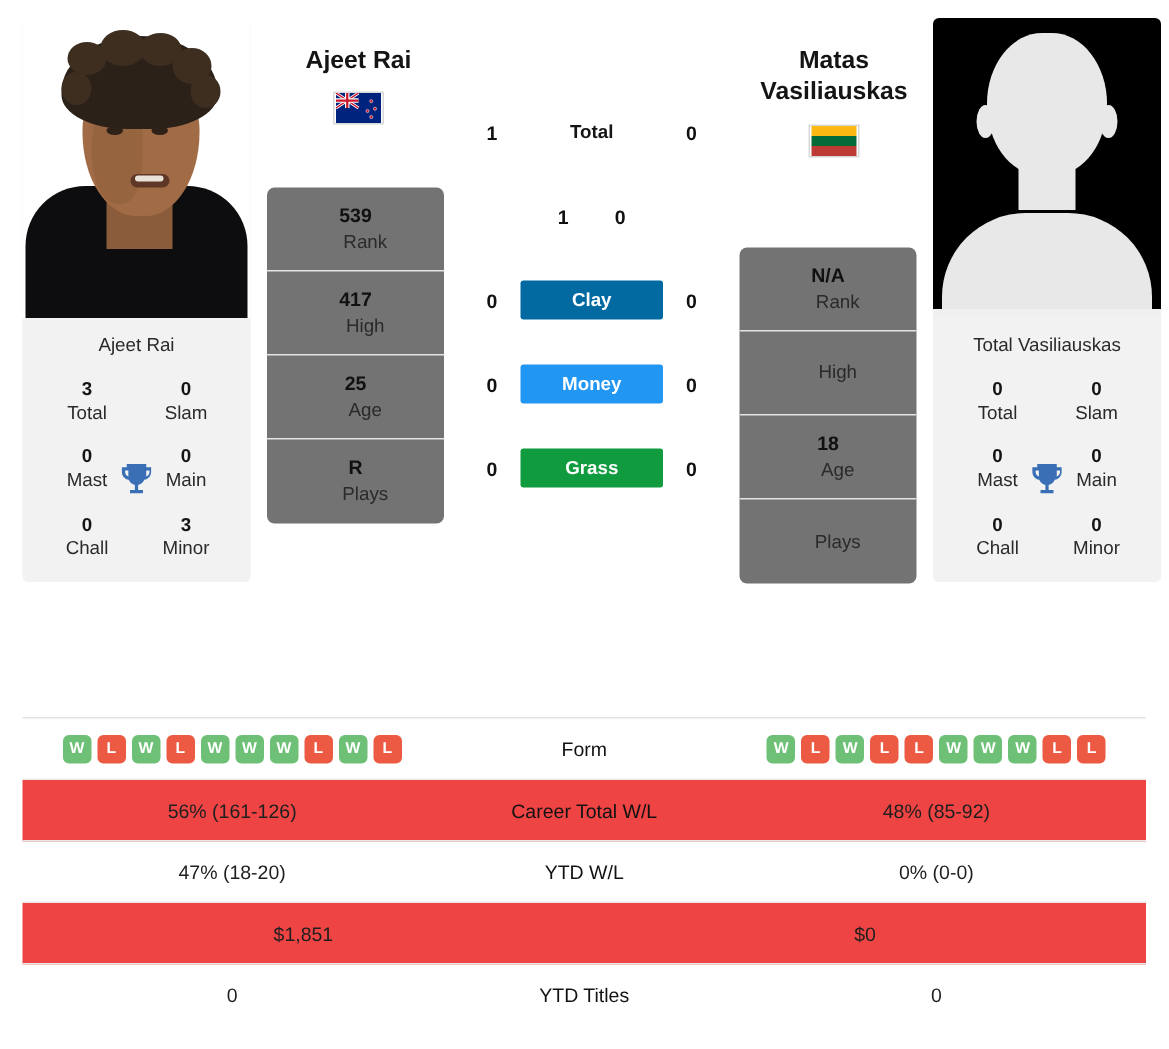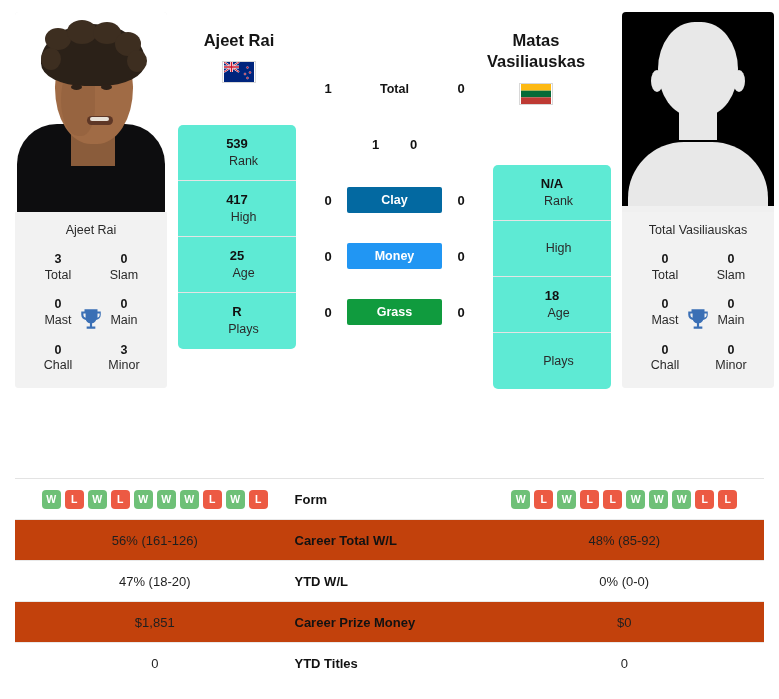--- a/index.html
+++ b/index.html
@@ -129,21 +129,21 @@
   .trophy {
     position: absolute;
     left: 50%; top: 50%;
     transform: translate(-50%, -46%);
     width: 26px; height: 26px;
   }
 
   
   .rank-col { width: 118px; flex: 0 0 118px; margin: 0 11px; }
   .rank-card {
-    background: #5eead4;
+    background: #737373;
     border-radius: 5px;
     overflow: hidden;
   }
   .rank-cell {
     height: 56px;
     display: flex;
     flex-direction: column;
     align-items: center;
     justify-content: center;
     border-bottom: 1px solid #e4e4e4;
@@ -191,21 +191,21 @@
     text-align: center;
   }
 
   .name-block {
     position: absolute;
     top: 30px;
     text-align: center;
     width: 160px;
   }
   .name-block.left { left: 159px; }
-  .name-block.right { left: 456px; }
+  .name-block.right { left: 476px; }
   .player-name {
     font-size: 16.5px;
     font-weight: bold;
     color: #151515;
     line-height: 1.3;
   }
   .flag {
     width: 34px; height: 22px;
     margin: 10px auto 0 auto;
     display: block;
@@ -225,32 +225,32 @@
     left: 15px; right: 15px;
     top: 478px;
     border-top: 1px solid #e3e3e3;
   }
   .cmp-row {
     display: flex;
     align-items: center;
     height: 41px;
     border-bottom: 1px solid #e9e9e9;
   }
-  .cmp-row.alt { background: #c2410c; }
+  .cmp-row.alt { background: #ef4444; }
   .cmp-left, .cmp-right {
     flex: 1 1 0;
     text-align: center;
     font-size: 13px;
     color: #1f1f1f;
   }
   .cmp-mid {
     flex: 0 0 190px;
-    text-align: left;
+    text-align: center;
     font-size: 13px;
-    font-weight: bold;
+    font-weight: normal;
     color: #121212;
   }
   .form-strip {
     display: flex;
     gap: 4px;
     justify-content: center;
   }
   .form-badge {
     width: 19px; height: 19px;
     border-radius: 4px;
@@ -518,21 +518,20 @@
     </div>
 
     <div class="cmp-row">
       <div class="cmp-left">47% (18-20)</div>
       <div class="cmp-mid">YTD W/L</div>
       <div class="cmp-right">0% (0-0)</div>
     </div>
 
     <div class="cmp-row alt">
       <div class="cmp-left">$1,851</div>
-      <div class="cmp-mid">Career Prize Money</div>
       <div class="cmp-right">$0</div>
     </div>
 
     <div class="cmp-row" style="border-bottom:none">
       <div class="cmp-left">0</div>
       <div class="cmp-mid">YTD Titles</div>
       <div class="cmp-right">0</div>
     </div>
 
   </div>

